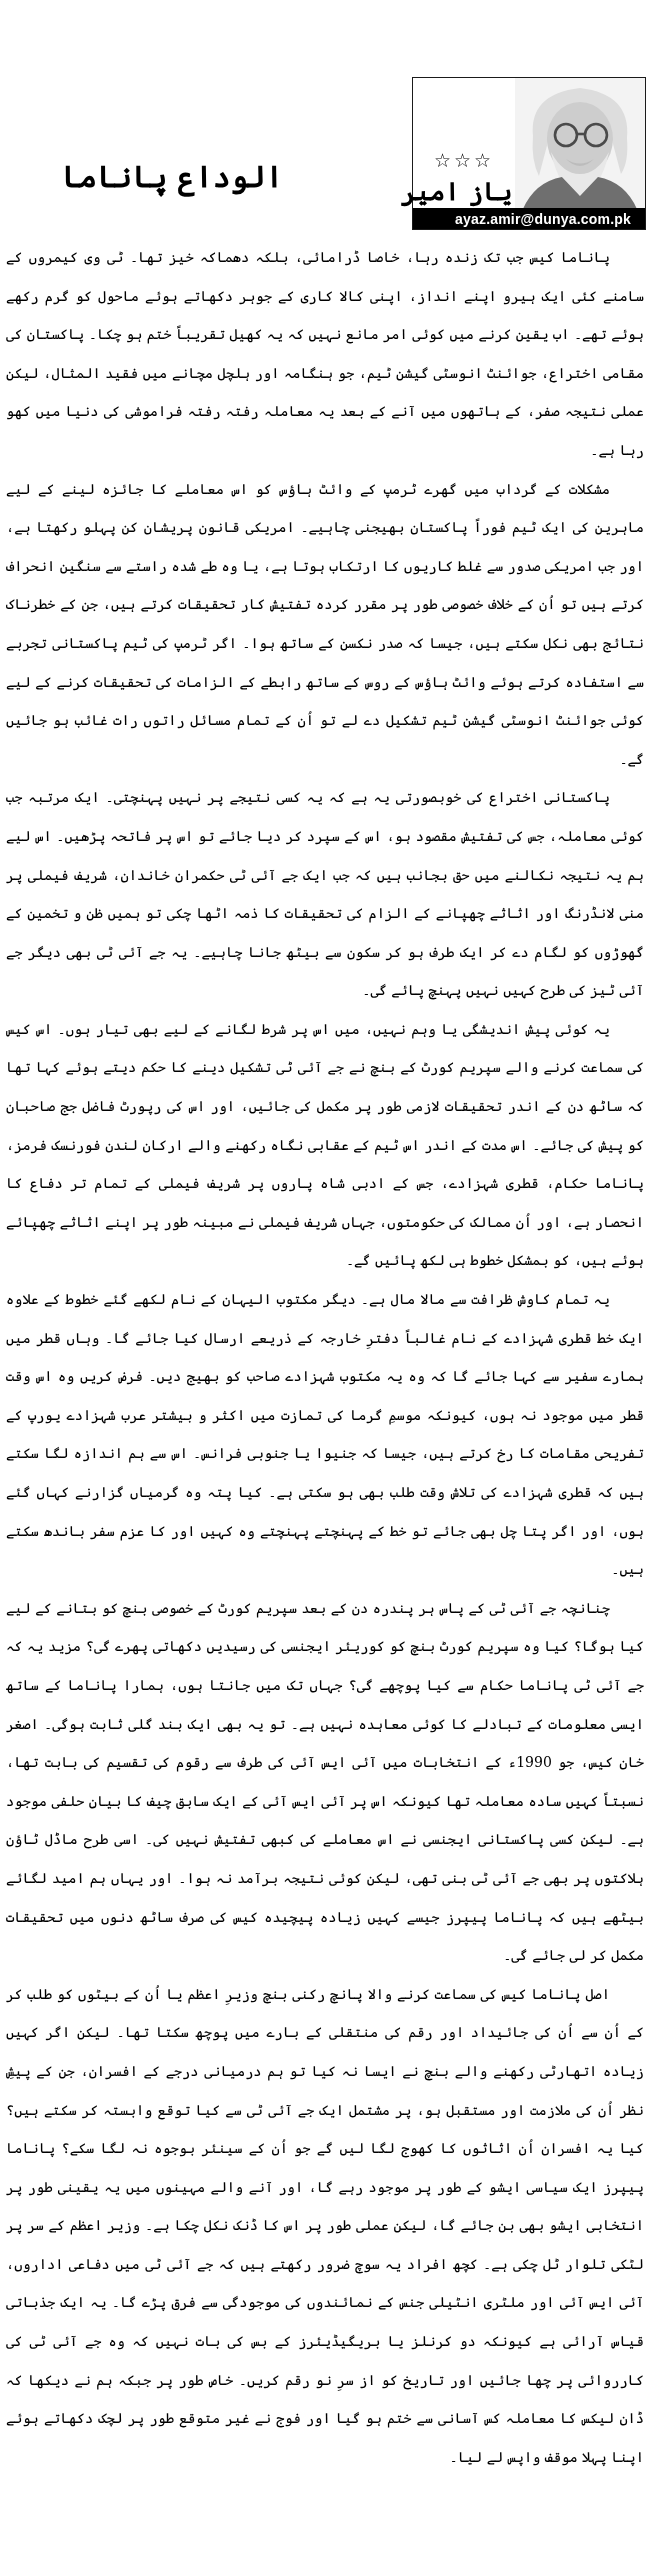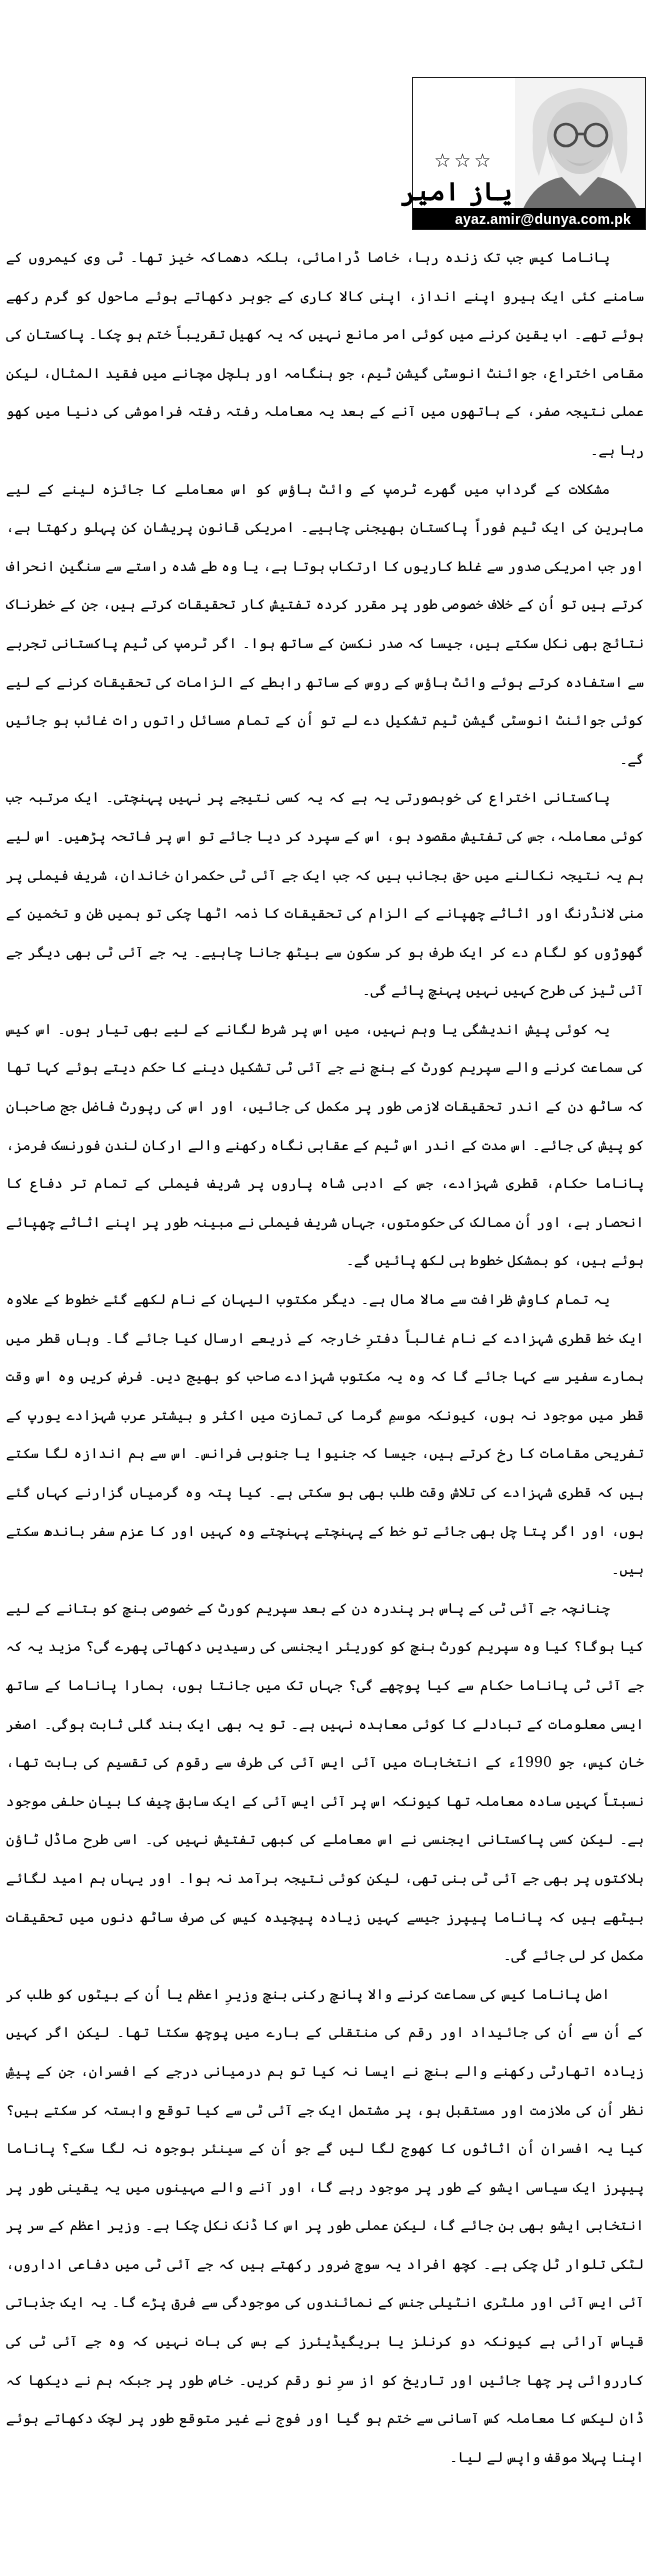--- a/index.html
+++ b/index.html
@@ -69,20 +69,21 @@
           <line x1="62" y1="56" x2="70" y2="56" stroke="#4a4a4a" stroke-width="2.6"></line>
           <path d="M36,74 Q44,112 65,117 Q86,112 94,74 Q82,96 65,96 Q48,96 36,74 Z" fill="#e8e8e8"></path>
           <path d="M51,81 Q65,90 79,81 Q65,95 51,81 Z" fill="#bcbcbc"></path>
           <path d="M8,131 Q20,104 47,99 L65,118 L83,99 Q110,104 122,131 Z" fill="#6f6f6f"></path>
         </svg>
       </div>
     </div>
     <div class="email-bar">ayaz.amir@dunya.com.pk</div>
   </div>
 
+  <div class="headline">الوداع پاناما</div>
 
   <div class="body-text">
       <p>پاناما کیس جب تک زندہ رہا، خاصا ڈرامائی، بلکہ دھماکہ خیز تھا۔ ٹی وی کیمروں کے سامنے کئی ایک ہیرو اپنے انداز، اپنی کالا کاری کے جوہر دکھاتے ہوئے ماحول کو گرم رکھے ہوئے تھے۔ اب یقین کرنے میں کوئی امر مانع نہیں کہ یہ کھیل تقریباً ختم ہو چکا۔ پاکستان کی مقامی اختراع، جوائنٹ انوسٹی گیشن ٹیم، جو ہنگامہ اور ہلچل مچانے میں فقید المثال، لیکن عملی نتیجہ صفر، کے ہاتھوں میں آنے کے بعد یہ معاملہ رفتہ رفتہ فراموشی کی دنیا میں کھو رہا ہے۔</p>
       <p>مشکلات کے گرداب میں گھرے ٹرمپ کے وائٹ ہاؤس کو اس معاملے کا جائزہ لینے کے لیے ماہرین کی ایک ٹیم فوراً پاکستان بھیجنی چاہیے۔ امریکی قانون پریشان کن پہلو رکھتا ہے، اور جب امریکی صدور سے غلط کاریوں کا ارتکاب ہوتا ہے، یا وہ طے شدہ راستے سے سنگین انحراف کرتے ہیں تو اُن کے خلاف خصوصی طور پر مقرر کردہ تفتیش کار تحقیقات کرتے ہیں، جن کے خطرناک نتائج بھی نکل سکتے ہیں، جیسا کہ صدر نکسن کے ساتھ ہوا۔ اگر ٹرمپ کی ٹیم پاکستانی تجربے سے استفادہ کرتے ہوئے وائٹ ہاؤس کے روس کے ساتھ رابطے کے الزامات کی تحقیقات کرنے کے لیے کوئی جوائنٹ انوسٹی گیشن ٹیم تشکیل دے لے تو اُن کے تمام مسائل راتوں رات غائب ہو جائیں گے۔</p>
       <p>پاکستانی اختراع کی خوبصورتی یہ ہے کہ یہ کسی نتیجے پر نہیں پہنچتی۔ ایک مرتبہ جب کوئی معاملہ، جس کی تفتیش مقصود ہو، اس کے سپرد کر دیا جائے تو اس پر فاتحہ پڑھیں۔ اس لیے ہم یہ نتیجہ نکالنے میں حق بجانب ہیں کہ جب ایک جے آئی ٹی حکمران خاندان، شریف فیملی پر منی لانڈرنگ اور اثاثے چھپانے کے الزام کی تحقیقات کا ذمہ اٹھا چکی تو ہمیں ظن و تخمین کے گھوڑوں کو لگام دے کر ایک طرف ہو کر سکون سے بیٹھ جانا چاہیے۔ یہ جے آئی ٹی بھی دیگر جے آئی ٹیز کی طرح کہیں نہیں پہنچ پائے گی۔</p>
       <p>یہ کوئی پیش اندیشگی یا وہم نہیں، میں اس پر شرط لگانے کے لیے بھی تیار ہوں۔ اس کیس کی سماعت کرنے والے سپریم کورٹ کے بنچ نے جے آئی ٹی تشکیل دینے کا حکم دیتے ہوئے کہا تھا کہ ساٹھ دن کے اندر تحقیقات لازمی طور پر مکمل کی جائیں، اور اس کی رپورٹ فاضل جج صاحبان کو پیش کی جائے۔ اس مدت کے اندر اس ٹیم کے عقابی نگاہ رکھنے والے ارکان لندن فورنسک فرمز، پاناما حکام، قطری شہزادے، جس کے ادبی شاہ پاروں پر شریف فیملی کے تمام تر دفاع کا انحصار ہے، اور اُن ممالک کی حکومتوں، جہاں شریف فیملی نے مبینہ طور پر اپنے اثاثے چھپائے ہوئے ہیں، کو بمشکل خطوط ہی لکھ پائیں گے۔</p>
       <p>یہ تمام کاوش ظرافت سے مالا مال ہے۔ دیگر مکتوب الیہان کے نام لکھے گئے خطوط کے علاوہ ایک خط قطری شہزادے کے نام غالباً دفترِ خارجہ کے ذریعے ارسال کیا جائے گا۔ وہاں قطر میں ہمارے سفیر سے کہا جائے گا کہ وہ یہ مکتوب شہزادے صاحب کو بھیج دیں۔ فرض کریں وہ اس وقت قطر میں موجود نہ ہوں، کیونکہ موسمِ گرما کی تمازت میں اکثر و بیشتر عرب شہزادے یورپ کے تفریحی مقامات کا رخ کرتے ہیں، جیسا کہ جنیوا یا جنوبی فرانس۔ اس سے ہم اندازہ لگا سکتے ہیں کہ قطری شہزادے کی تلاش وقت طلب بھی ہو سکتی ہے۔ کیا پتہ وہ گرمیاں گزارنے کہاں گئے ہوں، اور اگر پتا چل بھی جائے تو خط کے پہنچتے پہنچتے وہ کہیں اور کا عزم سفر باندھ سکتے ہیں۔</p>
       <p>چنانچہ جے آئی ٹی کے پاس ہر پندرہ دن کے بعد سپریم کورٹ کے خصوصی بنچ کو بتانے کے لیے کیا ہوگا؟ کیا وہ سپریم کورٹ بنچ کو کوریئر ایجنسی کی رسیدیں دکھاتی پھرے گی؟ مزید یہ کہ جے آئی ٹی پاناما حکام سے کیا پوچھے گی؟ جہاں تک میں جانتا ہوں، ہمارا پاناما کے ساتھ ایسی معلومات کے تبادلے کا کوئی معاہدہ نہیں ہے۔ تو یہ بھی ایک بند گلی ثابت ہوگی۔ اصغر خان کیس، جو 1990ء کے انتخابات میں آئی ایس آئی کی طرف سے رقوم کی تقسیم کی بابت تھا، نسبتاً کہیں سادہ معاملہ تھا کیونکہ اس پر آئی ایس آئی کے ایک سابق چیف کا بیانِ حلفی موجود ہے۔ لیکن کسی پاکستانی ایجنسی نے اس معاملے کی کبھی تفتیش نہیں کی۔ اسی طرح ماڈل ٹاؤن ہلاکتوں پر بھی جے آئی ٹی بنی تھی، لیکن کوئی نتیجہ برآمد نہ ہوا۔ اور یہاں ہم امید لگائے بیٹھے ہیں کہ پاناما پیپرز جیسے کہیں زیادہ پیچیدہ کیس کی صرف ساٹھ دنوں میں تحقیقات مکمل کر لی جائے گی۔</p>
       <p>اصل پاناما کیس کی سماعت کرنے والا پانچ رکنی بنچ وزیرِ اعظم یا اُن کے بیٹوں کو طلب کر کے اُن سے اُن کی جائیداد اور رقم کی منتقلی کے بارے میں پوچھ سکتا تھا۔ لیکن اگر کہیں زیادہ اتھارٹی رکھنے والے بنچ نے ایسا نہ کیا تو ہم درمیانی درجے کے افسران، جن کے پیشِ نظر اُن کی ملازمت اور مستقبل ہو، پر مشتمل ایک جے آئی ٹی سے کیا توقع وابستہ کر سکتے ہیں؟ کیا یہ افسران اُن اثاثوں کا کھوج لگا لیں گے جو اُن کے سینئر بوجوہ نہ لگا سکے؟ پاناما پیپرز ایک سیاسی ایشو کے طور پر موجود رہے گا، اور آنے والے مہینوں میں یہ یقینی طور پر انتخابی ایشو بھی بن جائے گا، لیکن عملی طور پر اس کا ڈنک نکل چکا ہے۔ وزیر اعظم کے سر پر لٹکی تلوار ٹل چکی ہے۔ کچھ افراد یہ سوچ ضرور رکھتے ہیں کہ جے آئی ٹی میں دفاعی اداروں، آئی ایس آئی اور ملٹری انٹیلی جنس کے نمائندوں کی موجودگی سے فرق پڑے گا۔ یہ ایک جذباتی قیاس آرائی ہے کیونکہ دو کرنلز یا بریگیڈیئرز کے بس کی بات نہیں کہ وہ جے آئی ٹی کی کارروائی پر چھا جائیں اور تاریخ کو از سرِ نو رقم کریں۔ خاص طور پر جبکہ ہم نے دیکھا کہ ڈان لیکس کا معاملہ کس آسانی سے ختم ہو گیا اور فوج نے غیر متوقع طور پر لچک دکھاتے ہوئے اپنا پہلا موقف واپس لے لیا۔</p>
     </div>

